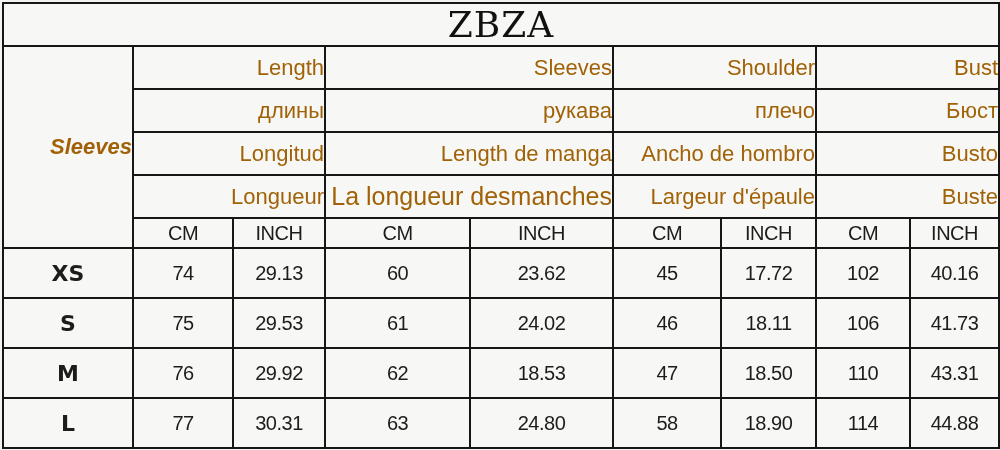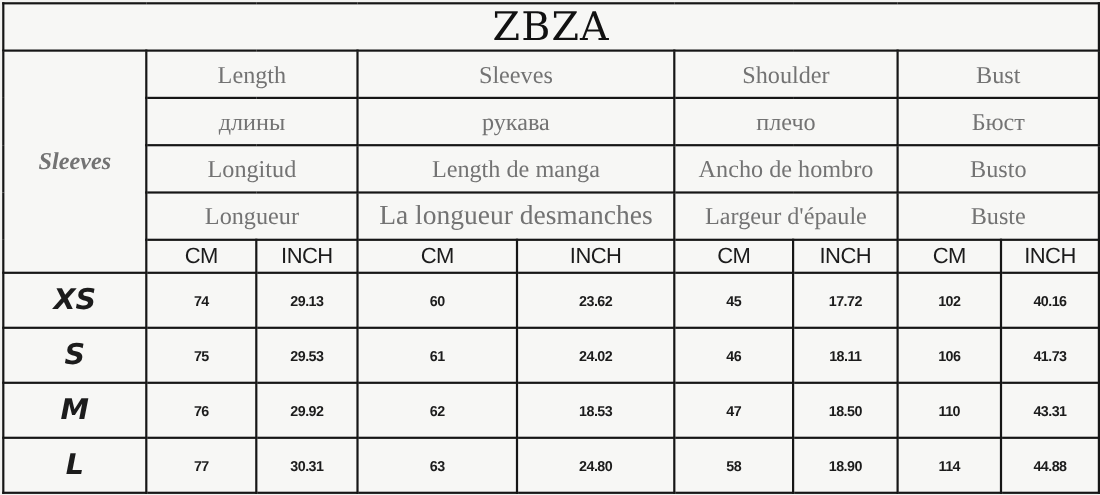--- a/index.html
+++ b/index.html
@@ -29,48 +29,48 @@
   }
   tr.title-row td {
     height: 40px;
     font-family: "DejaVu Serif", serif;
     font-size: 36px;
     letter-spacing: 1px;
     color: #111;
   }
   tr.lang-row td {
     height: 41px;
-    font-family: Liberation Serif, serif;
+    font-family: Liberation Sans, sans-serif;
     font-size: 22px;
-    color: #737373;
+    color: #a16207;
+    text-align: right;
   }
   td.category-cell {
     font-family: "DejaVu Sans", sans-serif;
     font-style: italic;
     font-weight: 600;
     font-size: 27px;
     background: #f7f7f5;
   }
   tr.units-row td {
     height: 28px;
     font-weight: normal;
     font-size: 20px;
     letter-spacing: -0.5px;
   }
   tr.data-row td {
     height: 48px;
-    font-weight: bold;
-    font-size: 13px;
+    font-weight: normal;
+    font-size: 20px;
     letter-spacing: -0.5px;
   }
   tr.data-row td.size-cell {
     font-family: "DejaVu Sans", sans-serif;
-    font-style: italic;
     font-weight: 600;
-    font-size: 26px;
+    font-size: 22px;
     letter-spacing: 0;
   }
   tr.lang-row td.fr-sleeves { font-size: 25px; }
 </style>
 </head>
 <body>
 
 <table class="size-chart">
   <colgroup>
     <col style="width:130px">

